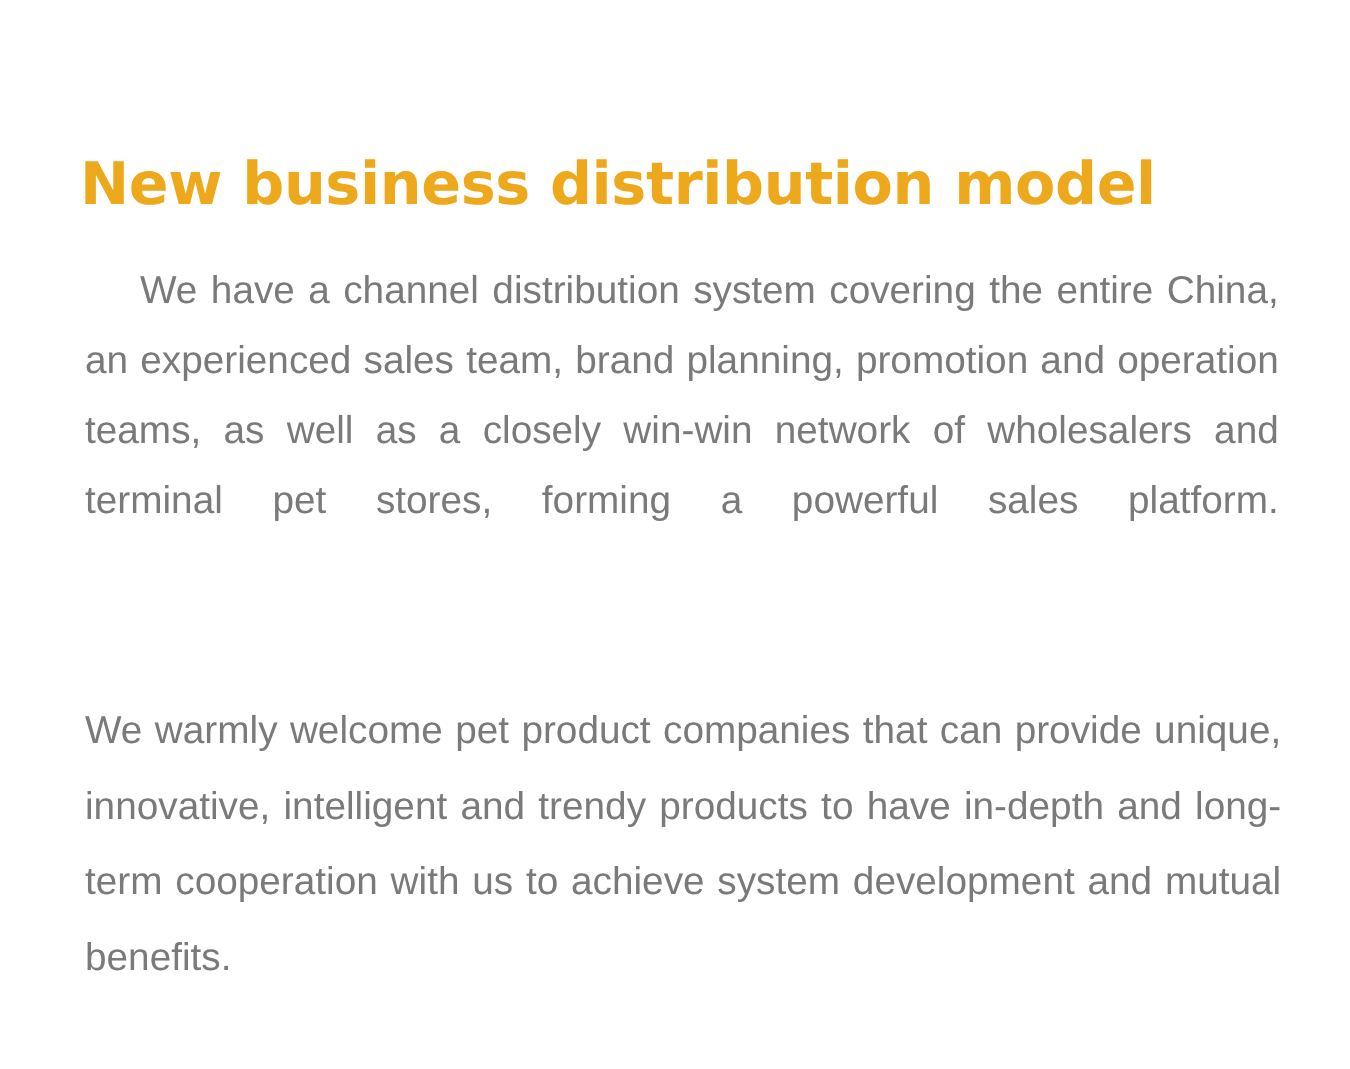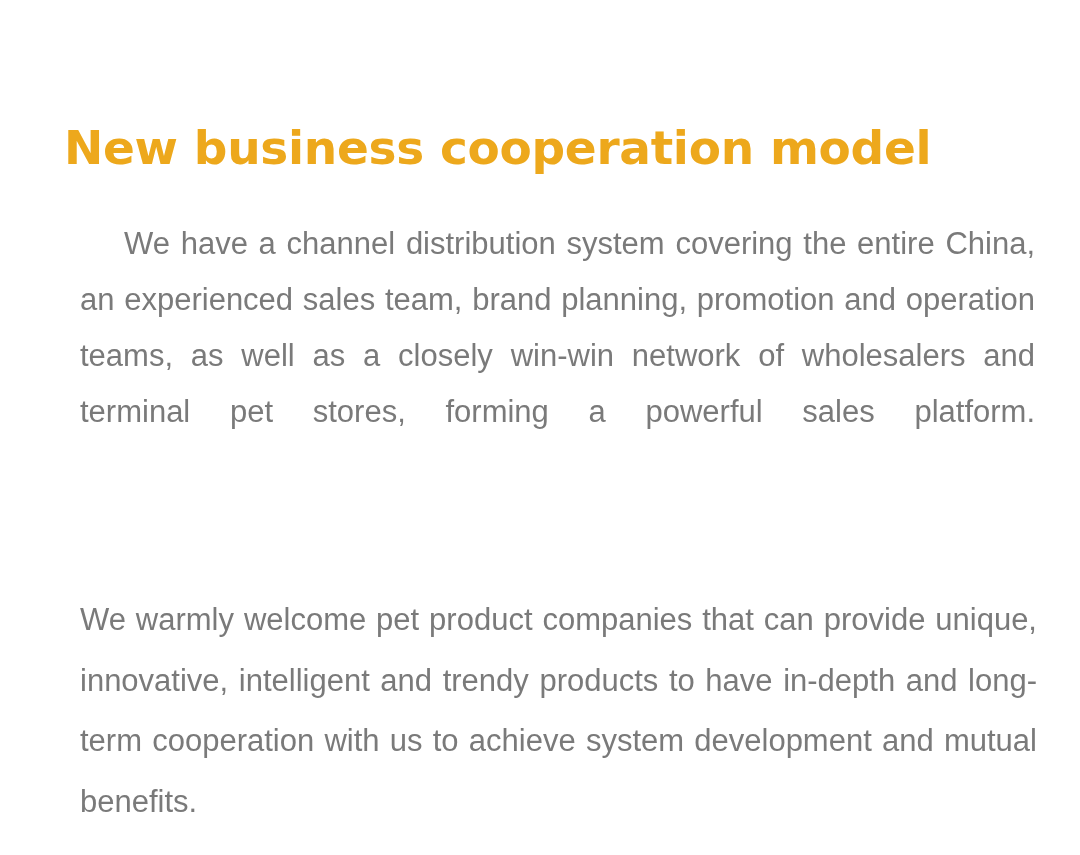--- a/index.html
+++ b/index.html
@@ -39,21 +39,21 @@
     left: 64px;
     top: 200px;
     width: 955px;
   }
   .para {
     font-family: "Liberation Sans", sans-serif;
     font-size: 31px;
     color: #7a7a7a;
     text-align: justify;
     text-justify: inter-word;
-    margin: 16px;
+    margin: 4px;
   }
   .para-1 {
     line-height: 56px;
     text-indent: 44px;
     width: 955px;
   }
   .para-gap {
     height: 62px;
   }
   .para-2 {
@@ -66,21 +66,21 @@
     content: "";
     display: inline-block;
     width: 100%;
   }
 </style>
 </head>
 <body>
 
 <div id="slide">
 
-  <h1 id="slide-title">New business cooperation model</h1>
+  <h1 id="slide-title">New business distribution model</h1>
 
   <div id="body-block">
 
     <p class="para para-1">We have a channel distribution system covering the entire China, an experienced sales team, brand planning, promotion and operation teams, as well as a closely win-win network of wholesalers and terminal pet stores, forming a powerful sales platform.</p>
 
     <div class="para-gap"></div>
 
     <p class="para para-2">We warmly welcome pet product companies that can provide unique, innovative, intelligent and trendy products to have in-depth and long-term cooperation with us to achieve system development and mutual benefits.</p>
 
   </div>

